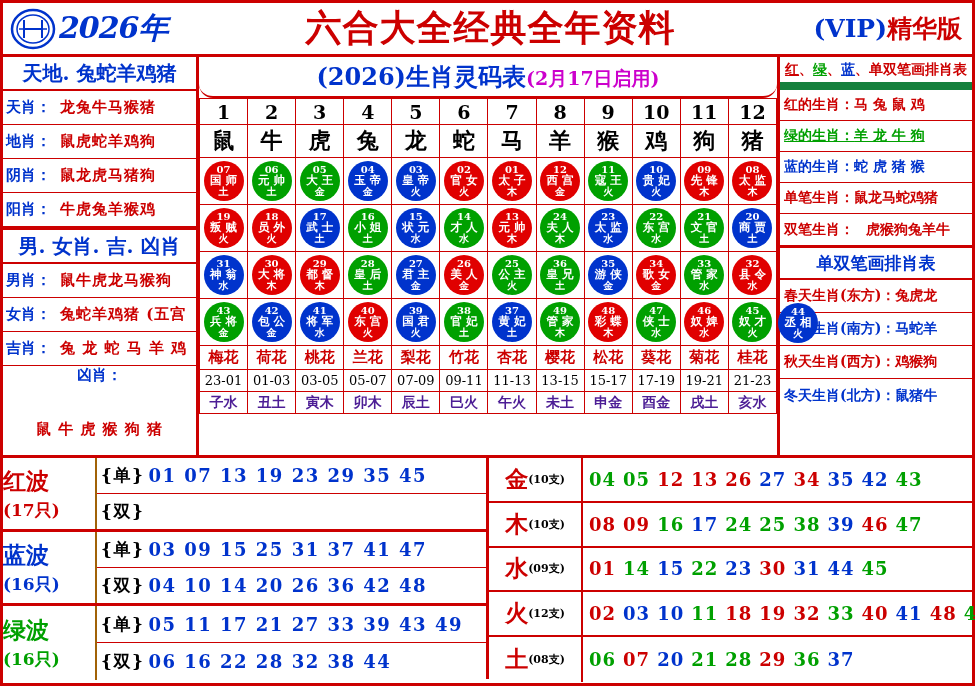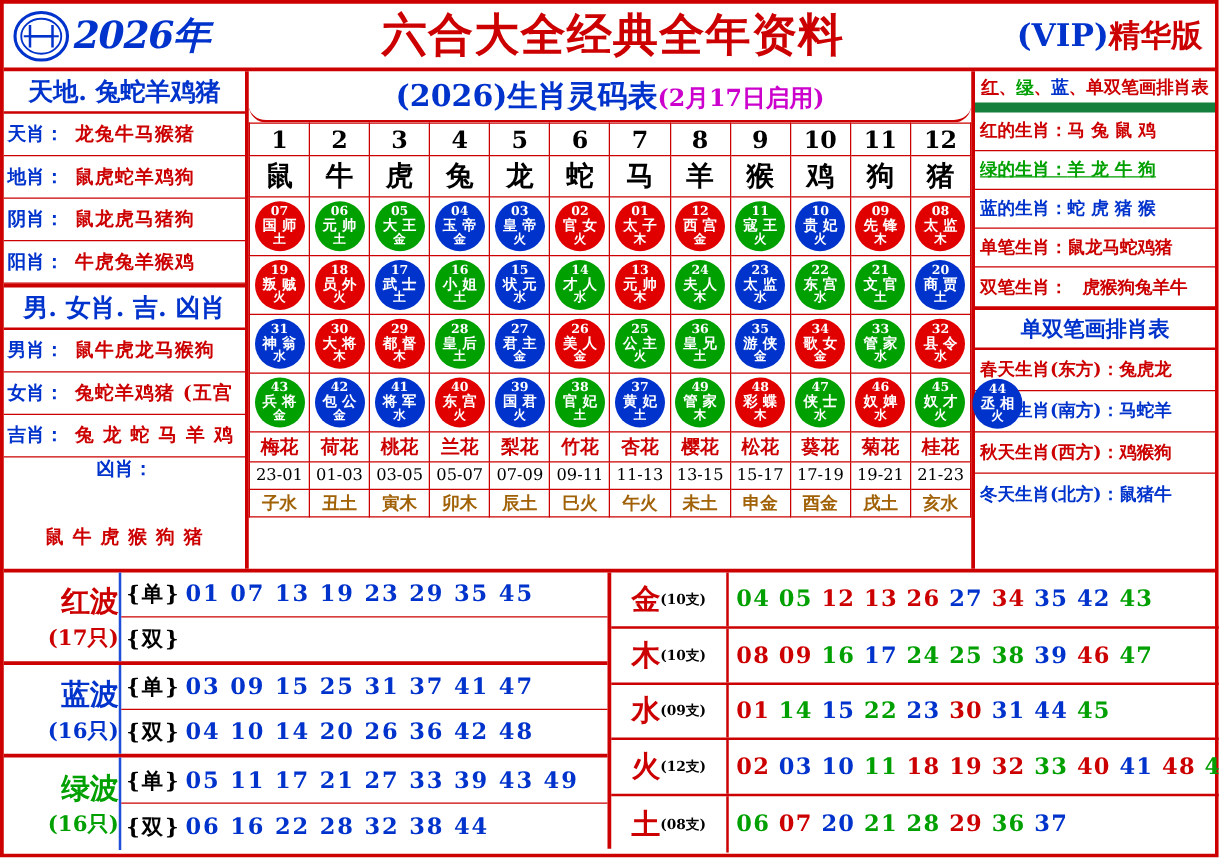--- a/index.html
+++ b/index.html
@@ -127,21 +127,21 @@
     font-family: "DejaVu Serif", "Liberation Serif", serif;
   }
   .ball .bn { font-size: 10px; font-weight: bold; }
   .ball .bt { font-size: 11.5px; font-weight: bold; }
   .ball .be { font-size: 10px; font-weight: bold; }
   .ball.red { background: #e00000; }
   .ball.blue { background: #0033cc; }
   .ball.green { background: #00a000; }
   tr.flower-row td { height: 24px; font-size: 15px; font-weight: bold; color: #cc0000; }
   tr.range-row td { height: 22px; font-size: 13px; color: #000; }
-  tr.stem-row td { height: 22px; font-size: 14px; font-weight: bold; color: #a16207; }
+  tr.stem-row td { height: 22px; font-size: 14px; font-weight: bold; color: #4c1d95; }
 
   
   .rtitle {
     text-align: center;
     font-family: Liberation Mono, monospace;
     font-size: 14px; font-weight: bold;
     padding: 4px 0 3px;
     border-bottom: 8px solid #15803d;
   }
   .rtitle .r1 { color: #cc0000; text-decoration: underline; }
@@ -185,23 +185,23 @@
     display: flex;
     border-top: 3px solid #cc0000;
     height: 224px;
   }
   .bl { width: 486px; flex: 0 0 486px; border-right: 3px solid #cc0000; }
   .br { flex: 1 1 auto; }
   .wave-block { border-bottom: 3px solid #cc0000; height: 74px; display: flex; }
   .wave-block:last-child { border-bottom: none; }
   .wave-label {
     flex: 0 0 94px;
-    border-right: 2px solid #1d4ed8;
+    border-right: 2px solid #a16207;
     display: flex; flex-direction: column;
-    align-items: flex-end; justify-content: center;
+    align-items: flex-start; justify-content: center;
     font-family: "DejaVu Serif", "Liberation Serif", serif;
   }
   .wave-label .wn { font-size: 23px; font-weight: bold; }
   .wave-label .wc { font-size: 17px; font-weight: bold; margin-top: 2px; }
   .wave-rows { flex: 1 1 auto; display: flex; flex-direction: column; }
   .wave-row {
     flex: 1 1 50%;
     display: flex; align-items: center;
     padding-left: 4px;
     font-family: "DejaVu Serif", "Liberation Serif", serif;

